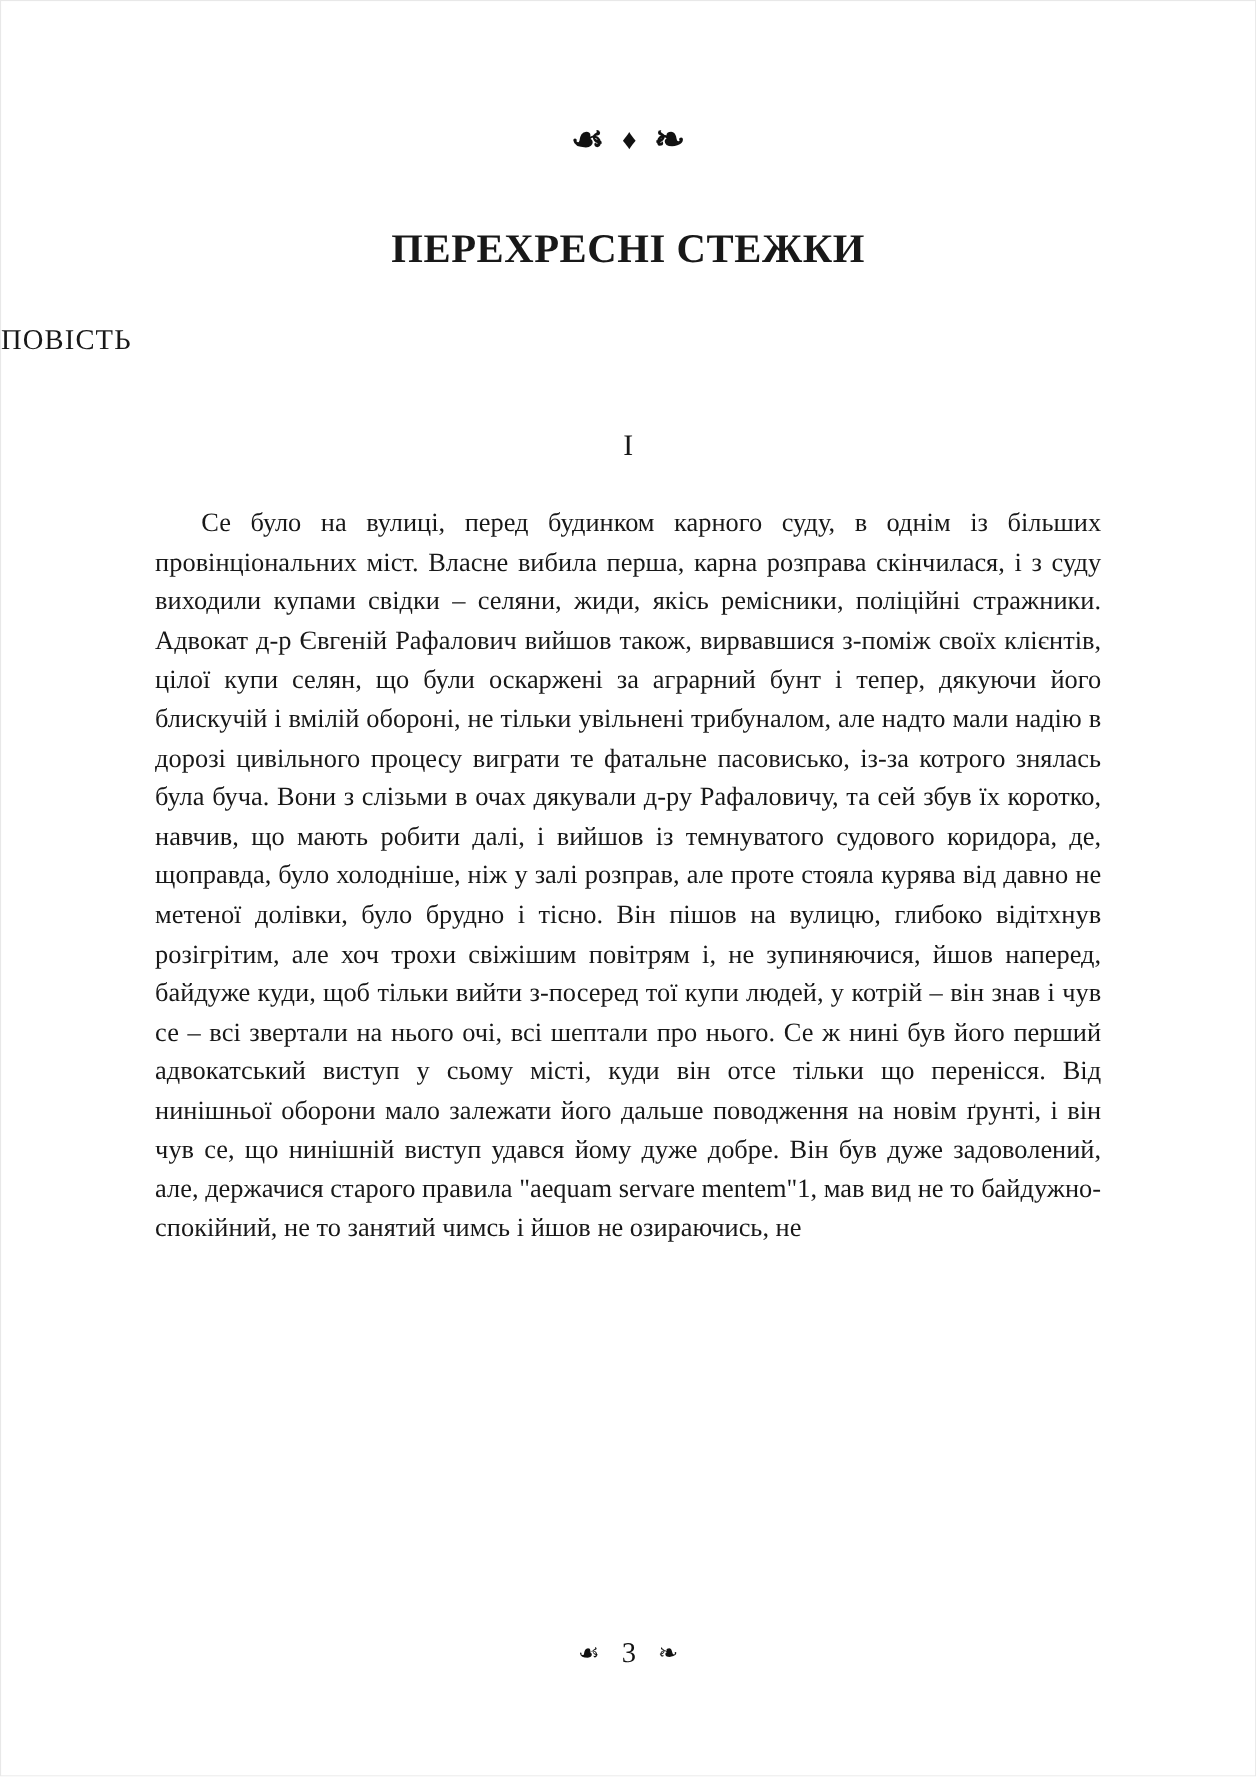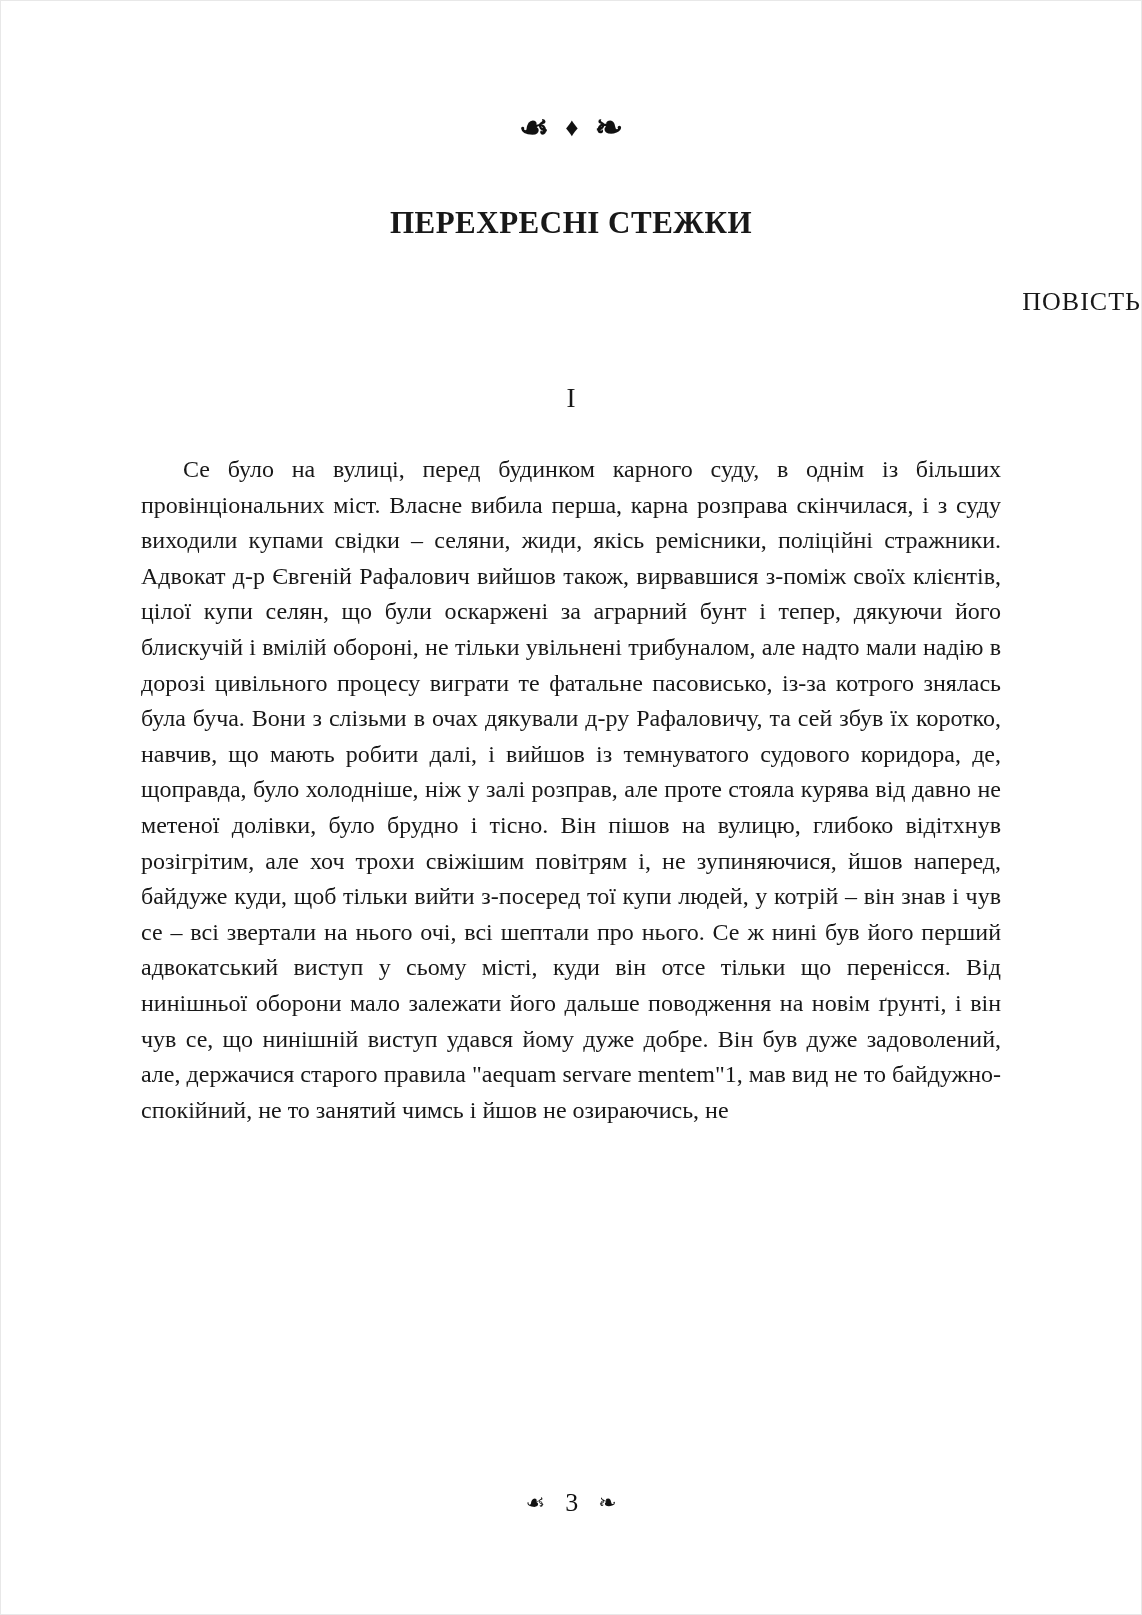--- a/index.html
+++ b/index.html
@@ -32,27 +32,27 @@
     font-weight: bold;
   }
   .ornament-top .diamond {
     display: inline-block;
     font-size: 26px;
     vertical-align: 3px;
   }
   .book-title {
     margin-top: 60px;
     text-align: center;
-    font-size: 31px;
+    font-size: 37px;
     font-weight: bold;
     letter-spacing: 0.5px;
   }
   .genre-subtitle {
     margin-top: 46px;
-    text-align: right;
+    text-align: left;
     font-size: 26px;
     letter-spacing: 1px;
     font-weight: normal;
   }
   .chapter-number {
     margin-top: 66px;
     text-align: center;
     font-size: 27px;
     font-weight: normal;
   }

